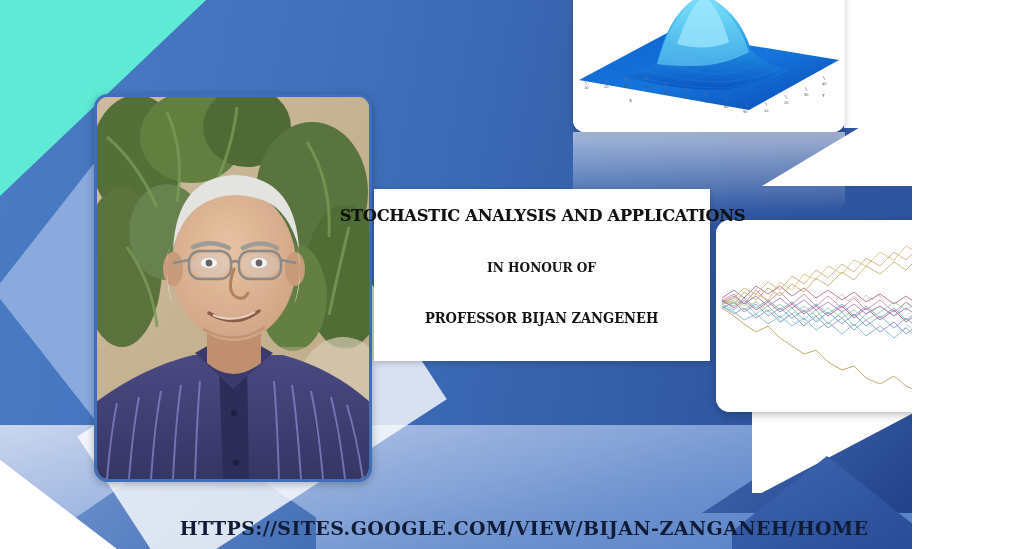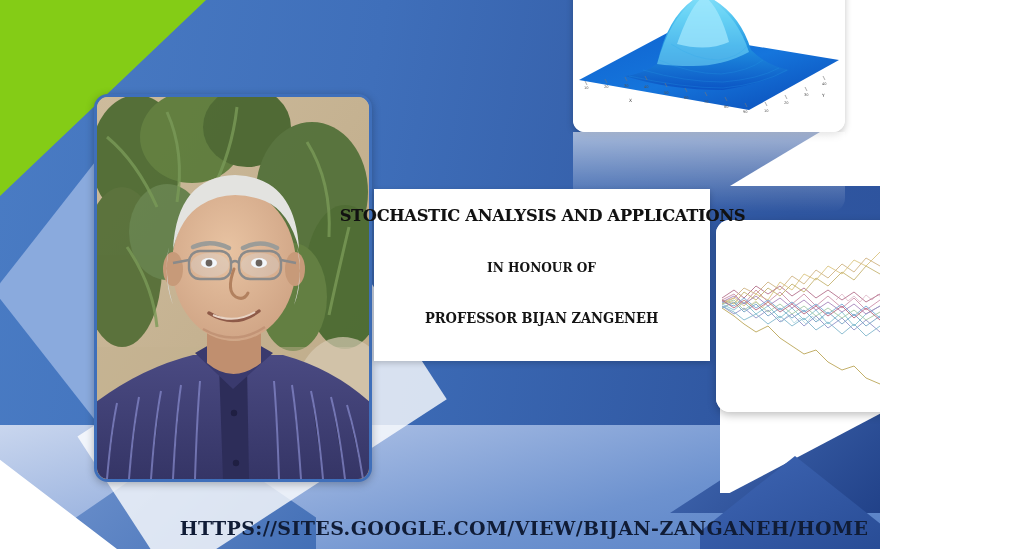--- a/index.html
+++ b/index.html
@@ -1,20 +1,21 @@
 <!DOCTYPE html>
 <html><head>
 <meta charset="utf-8">
 <style>
   html,body{margin:0;padding:0;background:#fff;}
   body{width:1024px;height:549px;font-family:"Liberation Serif",serif;}
 
   #poster{
     position:relative;width:880px;height:549px;overflow:hidden;
-    background:#84cc16;
+    background:#5eead4;
+    padding-left:32px;
   }
 
   
   .bg-layer{position:absolute;inset:0;}
 
   
   .blue-field{
     position:absolute;left:0;top:0;width:1024px;height:455px;
     background:linear-gradient(100deg,#4a7cc4 0%,#3f6fba 35%,#2f56a0 75%,#2c509b 100%);
     clip-path:polygon(206px 0, 1024px 0, 1024px 455px, 0 455px, 0 196px);

